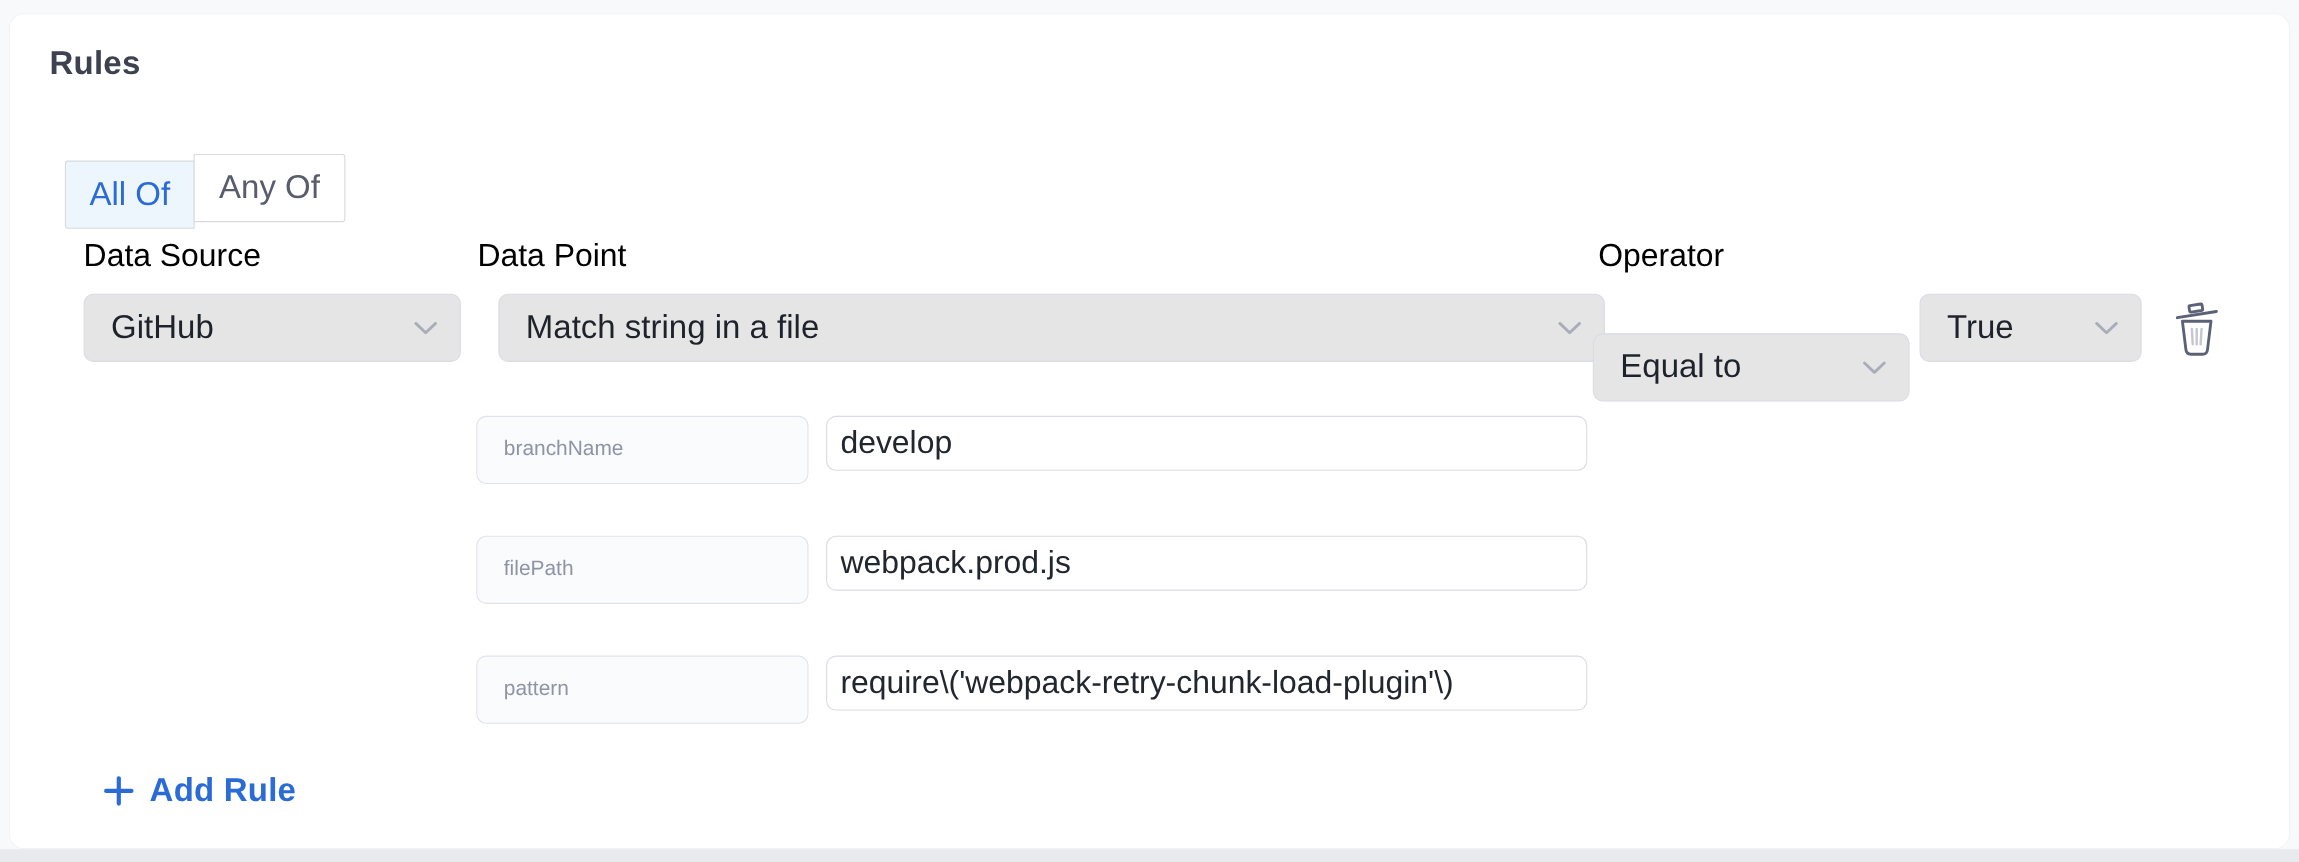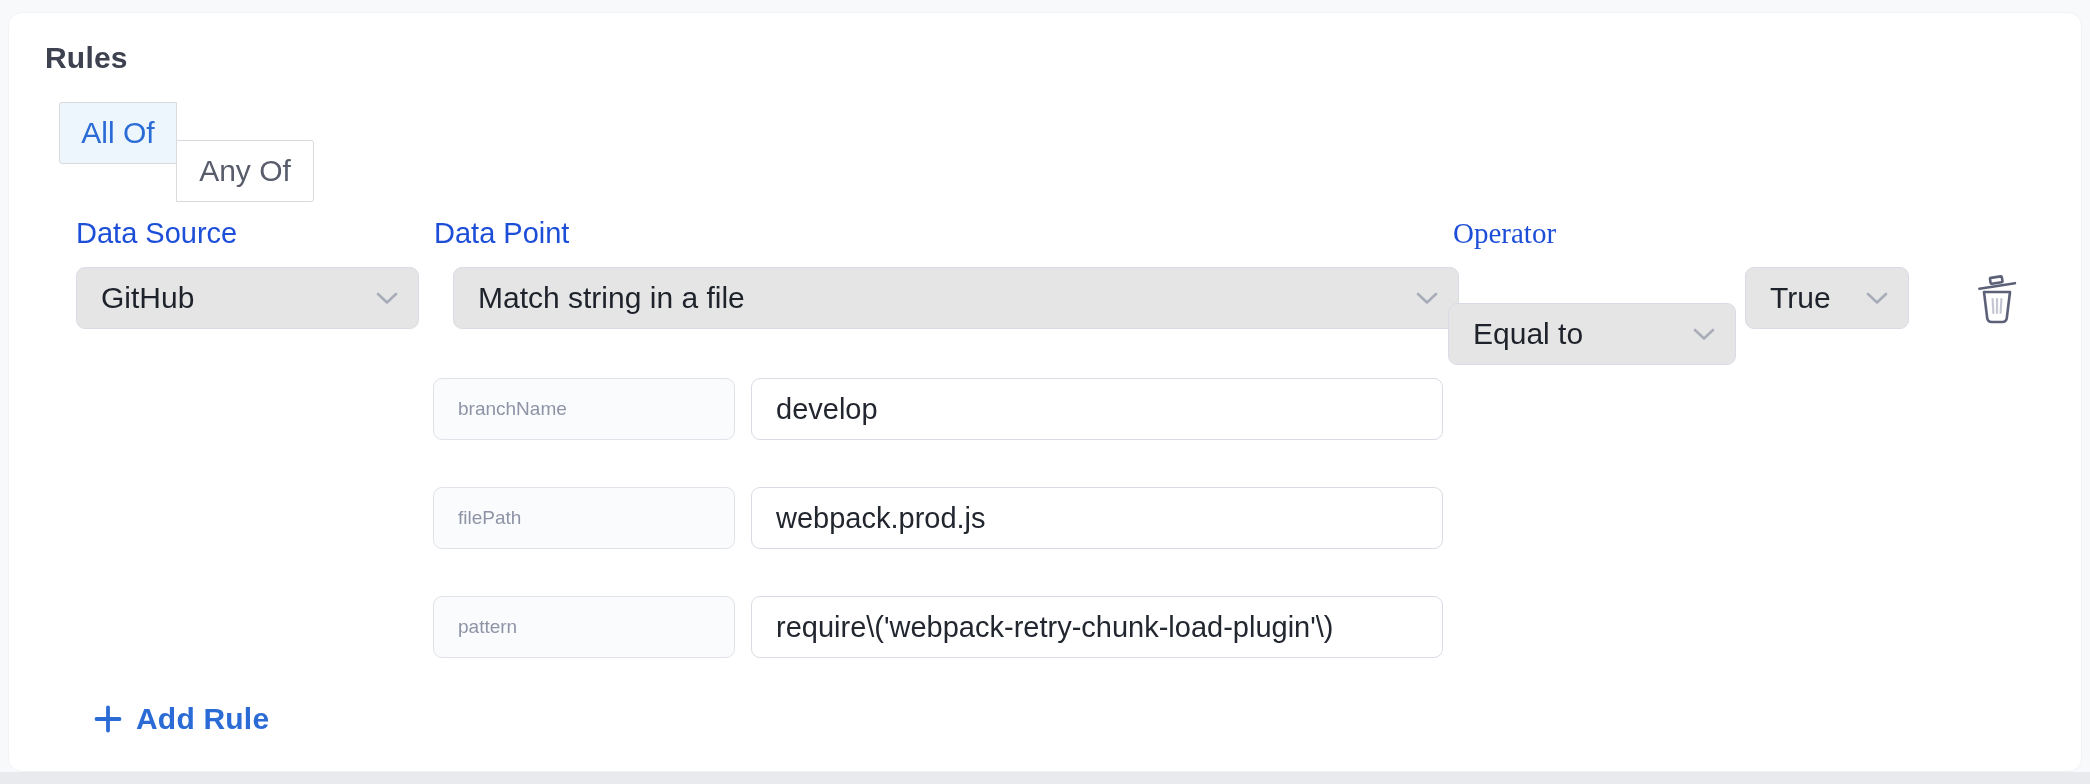--- a/index.html
+++ b/index.html
@@ -23,62 +23,62 @@
     font-size:30px; font-weight:600; color:#3e4150; letter-spacing:0.2px;
   }
   .toggle-group {
     position:absolute; left:50px; top:89px; display:flex;
   }
   .toggle-btn {
     height:62px; display:flex; align-items:center; justify-content:center;
     font-size:30px; border:1px solid #d8dade; background:#ffffff;
     color:#585c6b; cursor:pointer;
   }
-  .toggle-btn.first { width:118px; border-radius:3px 0 0 3px; }
+  .toggle-btn.first { width:118px; border-radius:3px 0 0 3px;margin-top:44px; }
   .toggle-btn.second { width:138px; margin-left:-1px; border-radius:0 3px 3px 0;margin-top:38px; }
   .toggle-btn.selected { background:#edf6fc; color:#2b6bd6; }
   .col-label {
-    position:absolute; top:204px; font-size:29px; color:#1d4ed8;
+    position:absolute; top:204px; font-size:29px; color:#000000;
   }
   .lbl-ds { left:67px; }
   .lbl-dp { left:425px; }
-  .lbl-op { left:1444px;font-family:Liberation Serif, serif; }
+  .lbl-op { left:1444px; }
   .select-box {
     position:absolute; top:254px; height:62px;
     border:1px solid #d9dce4; border-radius:9px; background:#e5e5e5;
     display:flex; align-items:center; justify-content:space-between;
     padding:0 20px 0 24px; cursor:pointer;
   }
   .select-box .sel-text {
     font-size:30px; color:#1e222b; white-space:nowrap; overflow:hidden;
   }
   .sel-ds { left:67px;  width:343px; }
   .sel-dp { left:424px; width:1006px;margin-left:20px; }
   .sel-op { left:1439px; width:288px;margin-top:36px; }
-  .sel-val{ left:1736px; width:164px; }
+  .sel-val{ left:1736px; width:202px; }
   .chevron { flex:0 0 auto; margin-left:16px; display:block; }
   .trash-btn {
     position:absolute; left:1962px; top:260px; width:52px; height:52px;
     display:flex; align-items:center; justify-content:center;
     background:none; border:none; cursor:pointer;
   }
   .kv-row { position:absolute; left:424px; height:62px; }
   .kv-row.r0 { top:365px; }
   .kv-row.r1 { top:474px; }
   .kv-row.r2 { top:583px; }
   .kv-key {
     position:absolute; left:0; top:0; width:302px; height:62px;
     background:#fafbfd; border:1px solid #e1e3ea; border-radius:9px;
     display:flex; align-items:center; padding:0 24px;
     font-size:19px; color:#8e93a6; white-space:nowrap;
   }
   .kv-value {
-    position:absolute; left:318px; top:0; width:692px; height:62px;
+    position:absolute; left:318px; top:0; width:692px; height:50px;
     background:#ffffff; border:1px solid #d9dce4; border-radius:9px;
-    font-size:29px; color:#22262f; padding:0 24px;
+    font-size:29px; color:#22262f; padding:0 12px;
     font-family:"Liberation Sans","DejaVu Sans",sans-serif;
     outline:none;
   }
   .add-rule {
     position:absolute; left:84px; top:686px; height:40px;
     display:flex; align-items:center; gap:13px;
     background:none; border:none; cursor:pointer;
   }
   .add-rule .add-label {
     font-size:30px; font-weight:600; color:#2b6bd6; letter-spacing:0.2px;

